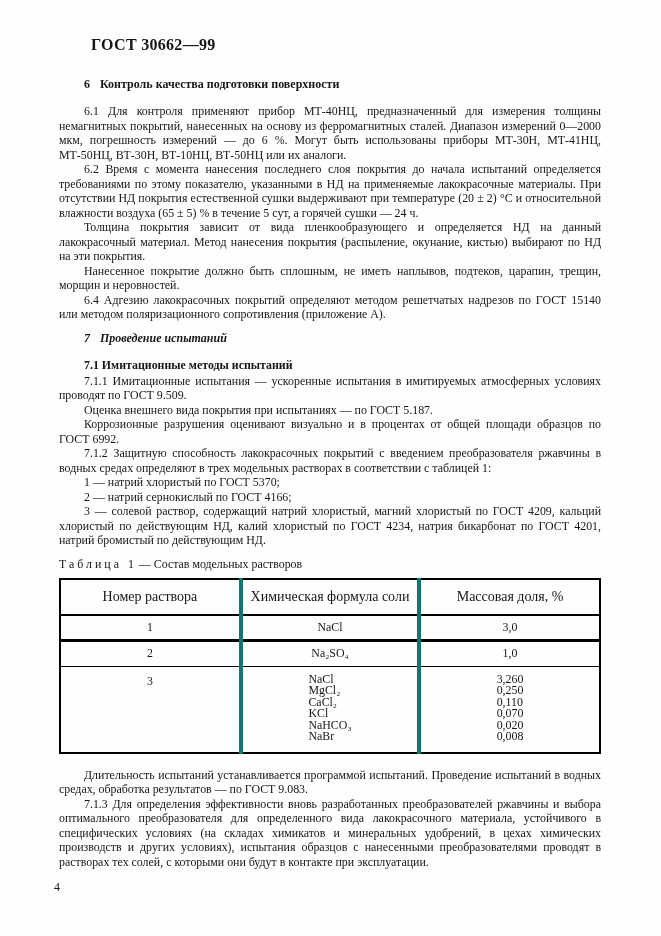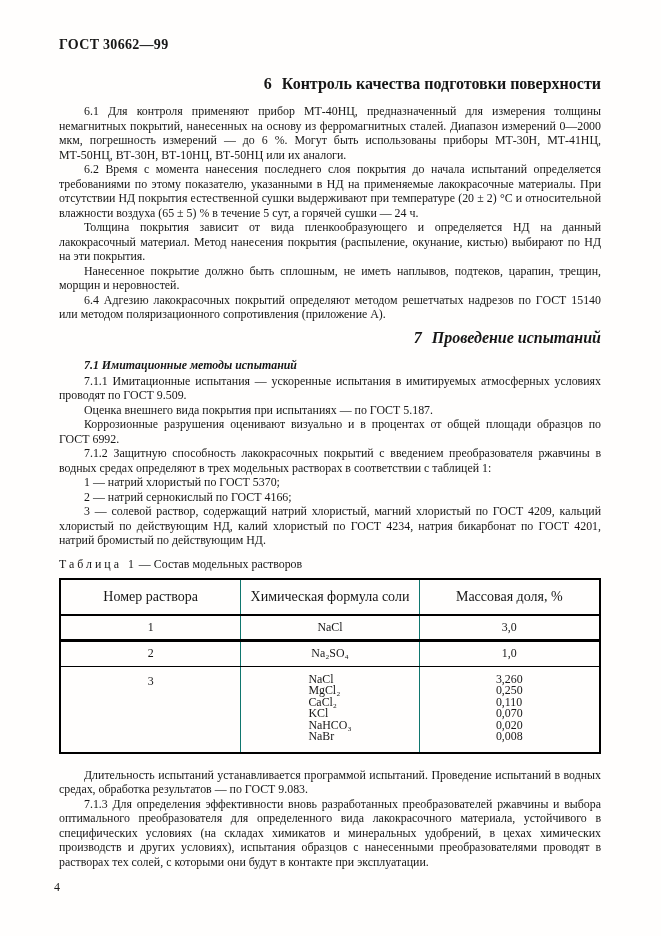--- a/index.html
+++ b/index.html
@@ -10,39 +10,39 @@
     height: 936px;
     background: #fffefd;
     padding: 38px 60px 0 59px;
     font-family: "Liberation Serif", "DejaVu Serif", serif;
     font-size: 11.9px;
     line-height: 14.5px;
     color: #161616;
   }
   .gost-header {
     font-weight: bold;
-    font-size: 14px;
+    font-size: 16px;
     letter-spacing: 0.3px;
+    margin-left: 32px;
   }
   .sec-title {
-    font-size: 16px;
+    font-size: 12px;
     font-weight: bold;
     margin: 24px 0 13px 0;
     padding-left: 25px;
-    text-align: right;
   }
   .sec-title .sec-num { margin-right: 10px; }
   .sec-title.sec7 { margin: 9px 0 13px 0; font-style: italic; }
   .para {
     margin: 0;
     text-align: justify;
     text-indent: 25px;
   }
   .para.bold { font-weight: bold; text-align: left; }
-  .sub71 { margin-top: 11px; margin-bottom: 1px; font-style: italic; }
+  .sub71 { margin-top: 11px; margin-bottom: 1px; }
   .tbl-caption {
     margin: 9px 0 7px 0;
   }
   .caption-label { letter-spacing: 3px; }
   .caption-text { margin-left: 2px; }
   table.t1 {
     width: 100%;
     border-collapse: collapse;
     border: 2px solid #000;
     border-bottom-width: 2.5px;
@@ -52,21 +52,21 @@
   table.t1 th, table.t1 td {
     text-align: center;
     padding: 4px 4px;
   }
   table.t1 th {
     font-weight: normal;
     font-size: 14px;
     padding: 10px 4px 9px 4px;
     border-bottom: 2px solid #000;
   }
-  table.t1 th + th, table.t1 td + td { border-left: 1px solid #0f766e; }
+  table.t1 th + th, table.t1 td + td { border-left: 4px solid #0f766e; }
   table.t1 col.c1 { width: 33.5%; }
   table.t1 col.c2 { width: 33%; }
   table.t1 col.c3 { width: 33.5%; }
   tr.row1 td { border-bottom: 3px solid #000; padding: 4px 4px 5px 4px; }
   tr.row2 td { border-bottom: 1px solid #000; padding: 4px 4px 5px 4px; }
   tr.row3 td { vertical-align: top; padding: 7px 4px 8px 4px; }
   .stack { display: inline-block; text-align: left; line-height: 11.6px; }
   .stack span { display: block; }
   .page-number {
     margin-top: 11px;

